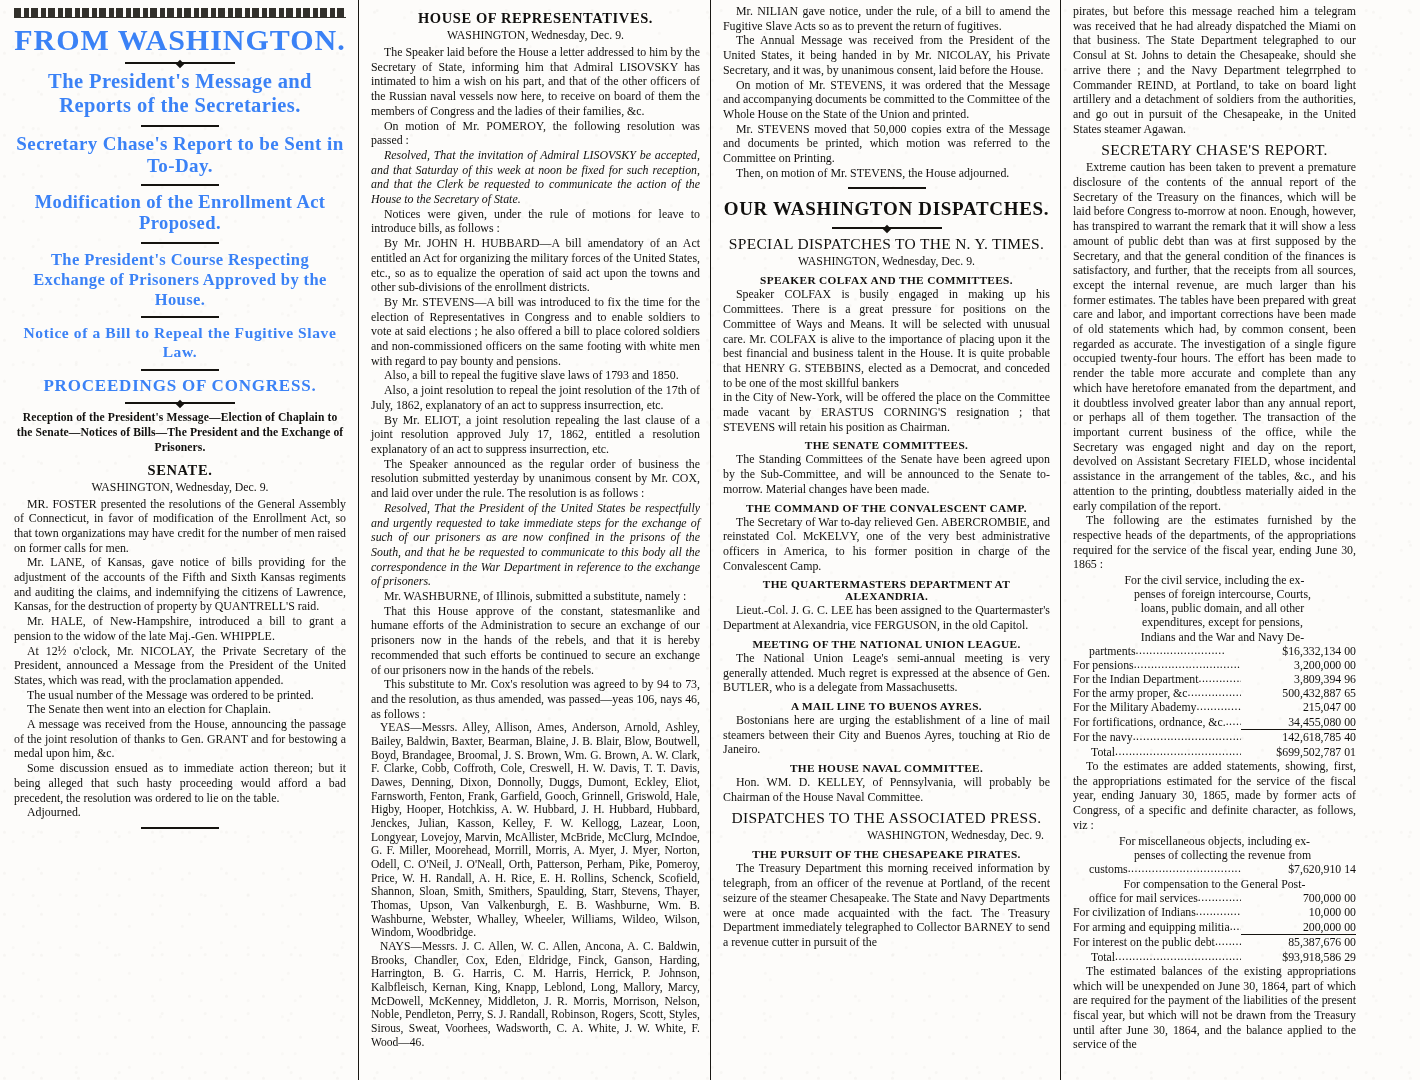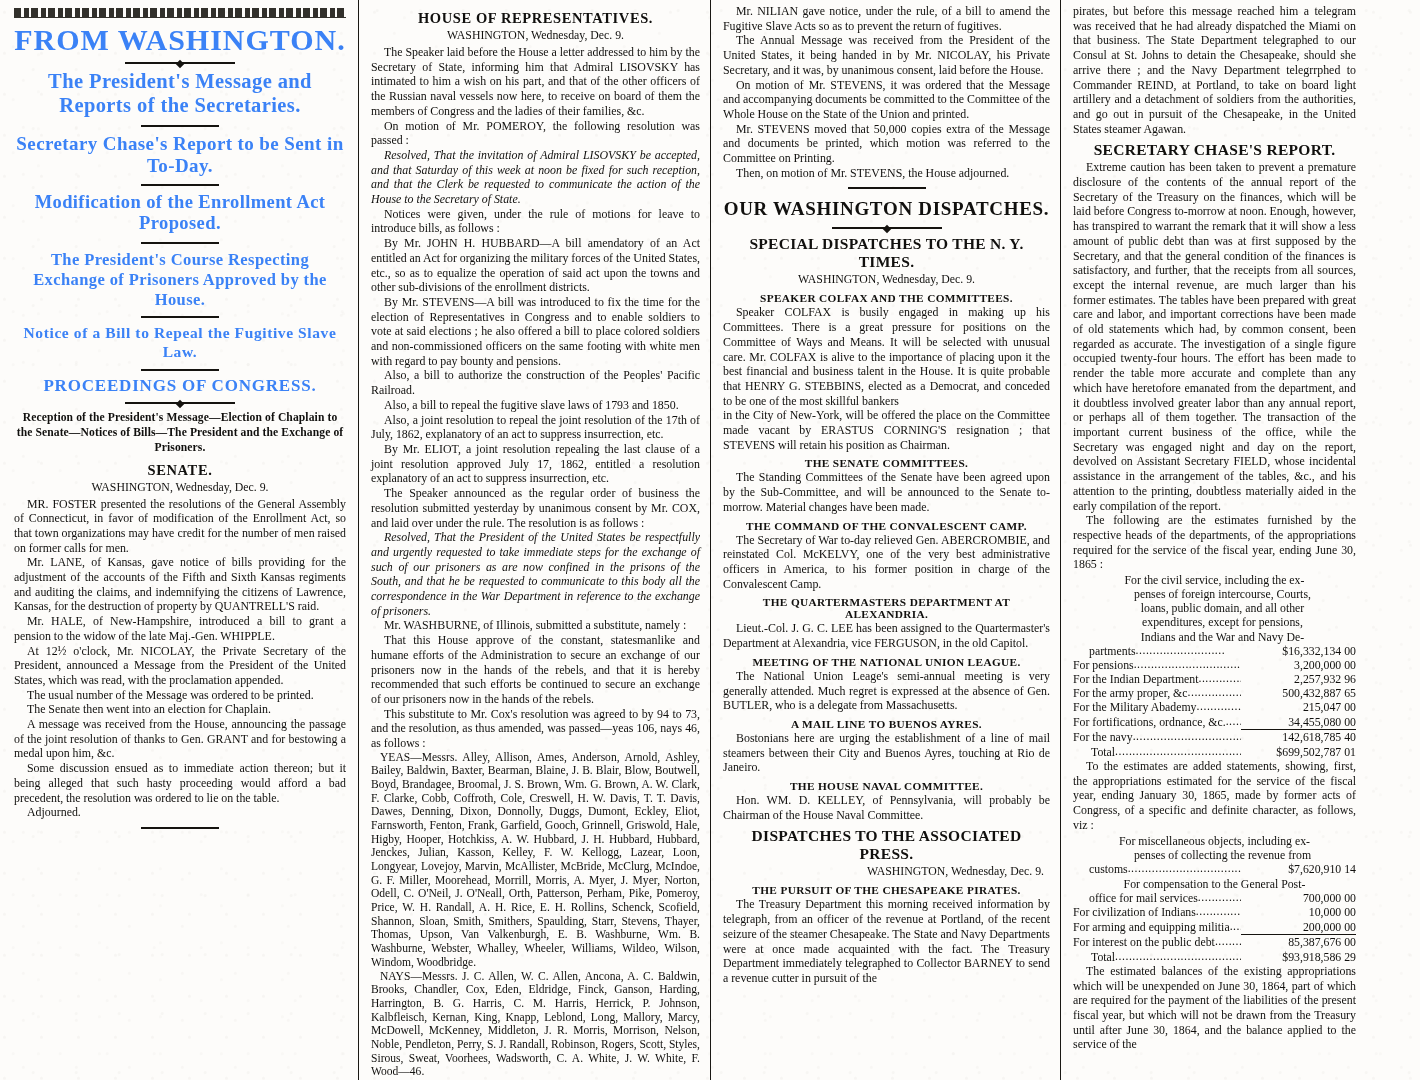--- a/index.html
+++ b/index.html
@@ -46,21 +46,21 @@
   .rule.dia{position:relative;}
   .rule.dia:after{content:"";position:absolute;left:50%;top:-3px;margin-left:-3px;
     width:6px;height:6px;background:#15130f;transform:rotate(45deg);}
 
   
   .deck{font-size:11.6px;font-weight:bold;line-height:1.3;text-align:center;
     margin:3px 0 4px;letter-spacing:.1px;}
   
   .sec{text-align:center;font-weight:bold;font-size:14.5px;letter-spacing:.6px;margin:6px 0 1px;}
   .sec-lg{text-align:center;font-weight:bold;font-size:19px;letter-spacing:.7px;margin:9px 0 2px;}
-  .sec-md{text-align:center;font-weight:bold;font-size:15.5px;letter-spacing:.3px;margin:5px 0 1px;}
+  .sec-md{text-align:center;font-weight:normal;font-size:15.5px;letter-spacing:.3px;margin:5px 0 1px;}
   .subsec{text-align:center;font-weight:bold;font-size:11.3px;letter-spacing:.35px;margin:5px 0 1px;}
   .dateline{text-align:center;font-size:11.8px;margin:1px 0 2px;}
   .dateline.right{text-align:right;padding-right:6px;}
 
   
   p.t{font-size:11.9px;line-height:1.235;margin:0;text-align:justify;
       text-indent:13px;hyphens:none;word-spacing:-.1px;}
   p.t.ni{text-indent:0;}
   p.t.roll{text-indent:9px;font-size:11.55px;line-height:1.185;}
   .it{font-style:italic;}
@@ -124,21 +124,20 @@
     <div class="col c2">
       <div class="sec">HOUSE OF REPRESENTATIVES.</div>
       <div class="dateline">WASHINGTON, Wednesday, Dec. 9.</div>
 
       <p class="t">The Speaker laid before the House a letter addressed to him by the Secretary of State, informing him that Admiral LISOVSKY has intimated to him a wish on his part, and that of the other officers of the Russian naval vessels now here, to receive on board of them the members of Congress and the ladies of their families, &amp;c.</p>
       <p class="t">On motion of Mr. POMEROY, the following resolution was passed :</p>
       <p class="t it">Resolved, That the invitation of Admiral LISOVSKY be accepted, and that Saturday of this week at noon be fixed for such reception, and that the Clerk be requested to communicate the action of the House to the Secretary of State.</p>
       <p class="t">Notices were given, under the rule of motions for leave to introduce bills, as follows :</p>
       <p class="t">By Mr. JOHN H. HUBBARD—A bill amendatory of an Act entitled an Act for organizing the military forces of the United States, etc., so as to equalize the operation of said act upon the towns and other sub-divisions of the enrollment districts.</p>
       <p class="t">By Mr. STEVENS—A bill was introduced to fix the time for the election of Representatives in Congress and to enable soldiers to vote at said elections ; he also offered a bill to place colored soldiers and non-commissioned officers on the same footing with white men with regard to pay bounty and pensions.</p>
-      <p class="t">Also, a bill to authorize the construction of the Peoples' Pacific Railroad.</p>
       <p class="t">Also, a bill to repeal the fugitive slave laws of 1793 and 1850.</p>
       <p class="t">Also, a joint resolution to repeal the joint resolution of the 17th of July, 1862, explanatory of an act to suppress insurrection, etc.</p>
       <p class="t">By Mr. ELIOT, a joint resolution repealing the last clause of a joint resolution approved July 17, 1862, entitled a resolution explanatory of an act to suppress insurrection, etc.</p>
       <p class="t">The Speaker announced as the regular order of business the resolution submitted yesterday by unanimous consent by Mr. COX, and laid over under the rule. The resolution is as follows :</p>
       <p class="t it">Resolved, That the President of the United States be respectfully and urgently requested to take immediate steps for the exchange of such of our prisoners as are now confined in the prisons of the South, and that he be requested to communicate to this body all the correspondence in the War Department in reference to the exchange of prisoners.</p>
       <p class="t">Mr. WASHBURNE, of Illinois, submitted a substitute, namely :</p>
       <p class="t">That this House approve of the constant, statesmanlike and humane efforts of the Administration to secure an exchange of our prisoners now in the hands of the rebels, and that it is hereby recommended that such efforts be continued to secure an exchange of our prisoners now in the hands of the rebels.</p>
       <p class="t">This substitute to Mr. Cox's resolution was agreed to by 94 to 73, and the resolution, as thus amended, was passed—yeas 106, nays 46, as follows :</p>
       <p class="t roll">YEAS—Messrs. Alley, Allison, Ames, Anderson, Arnold, Ashley, Bailey, Baldwin, Baxter, Bearman, Blaine, J. B. Blair, Blow, Boutwell, Boyd, Brandagee, Broomal, J. S. Brown, Wm. G. Brown, A. W. Clark, F. Clarke, Cobb, Coffroth, Cole, Creswell, H. W. Davis, T. T. Davis, Dawes, Denning, Dixon, Donnolly, Duggs, Dumont, Eckley, Eliot, Farnsworth, Fenton, Frank, Garfield, Gooch, Grinnell, Griswold, Hale, Higby, Hooper, Hotchkiss, A. W. Hubbard, J. H. Hubbard, Hubbard, Jenckes, Julian, Kasson, Kelley, F. W. Kellogg, Lazear, Loon, Longyear, Lovejoy, Marvin, McAllister, McBride, McClurg, McIndoe, G. F. Miller, Moorehead, Morrill, Morris, A. Myer, J. Myer, Norton, Odell, C. O'Neil, J. O'Neall, Orth, Patterson, Perham, Pike, Pomeroy, Price, W. H. Randall, A. H. Rice, E. H. Rollins, Schenck, Scofield, Shannon, Sloan, Smith, Smithers, Spaulding, Starr, Stevens, Thayer, Thomas, Upson, Van Valkenburgh, E. B. Washburne, Wm. B. Washburne, Webster, Whalley, Wheeler, Williams, Wildeo, Wilson, Windom, Woodbridge.</p>
       <p class="t roll">NAYS—Messrs. J. C. Allen, W. C. Allen, Ancona, A. C. Baldwin, Brooks, Chandler, Cox, Eden, Eldridge, Finck, Ganson, Harding, Harrington, B. G. Harris, C. M. Harris, Herrick, P. Johnson, Kalbfleisch, Kernan, King, Knapp, Leblond, Long, Mallory, Marcy, McDowell, McKenney, Middleton, J. R. Morris, Morrison, Nelson, Noble, Pendleton, Perry, S. J. Randall, Robinson, Rogers, Scott, Styles, Sirous, Sweat, Voorhees, Wadsworth, C. A. White, J. W. White, F. Wood—46.</p>
@@ -206,21 +205,21 @@
           </div>
         </div>
         <div class="frow">
           <span class="flabel">For pensions</span>
           <span class="fleader">..............................................</span>
           <span class="famt amt-w">3,200,000 00</span>
         </div>
         <div class="frow">
           <span class="flabel">For the Indian Department</span>
           <span class="fleader">..............................................</span>
-          <span class="famt amt-w">2,257,932 96</span>
+          <span class="famt amt-w">3,809,394 96</span>
         </div>
         <div class="frow">
           <span class="flabel">For the army proper, &amp;c</span>
           <span class="fleader">..............................................</span>
           <span class="famt amt-w">500,432,887 65</span>
         </div>
         <div class="frow">
           <span class="flabel">For the Military Abademy</span>
           <span class="fleader">..............................................</span>
           <span class="famt amt-w">215,047 00</span>

